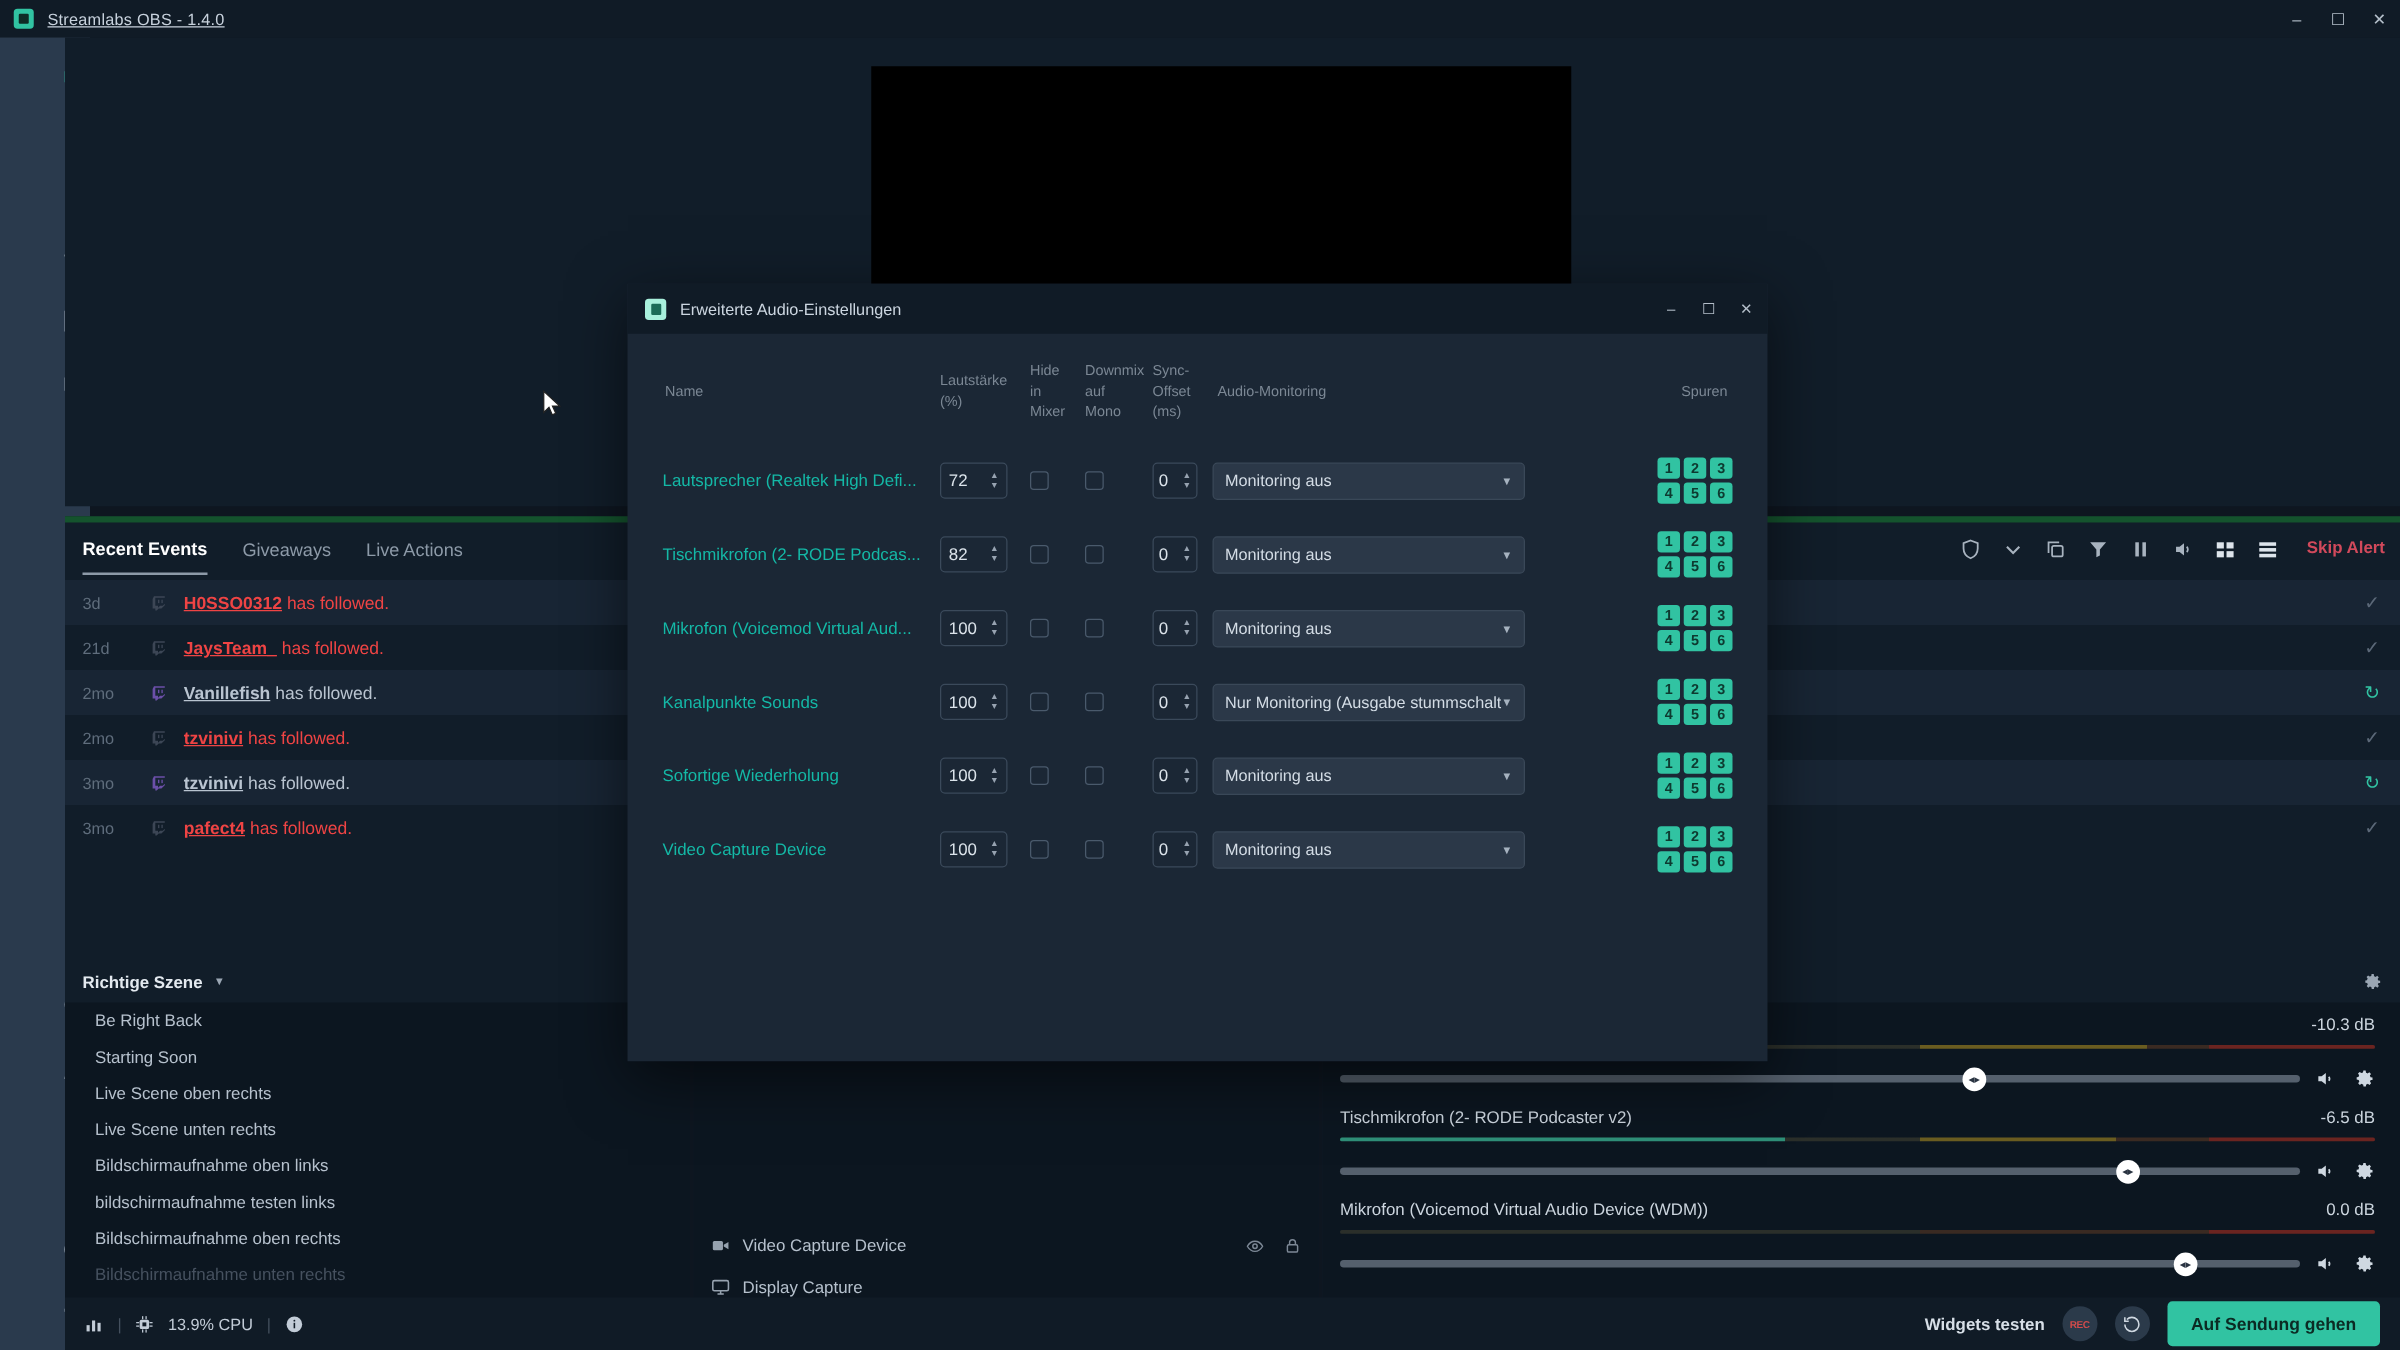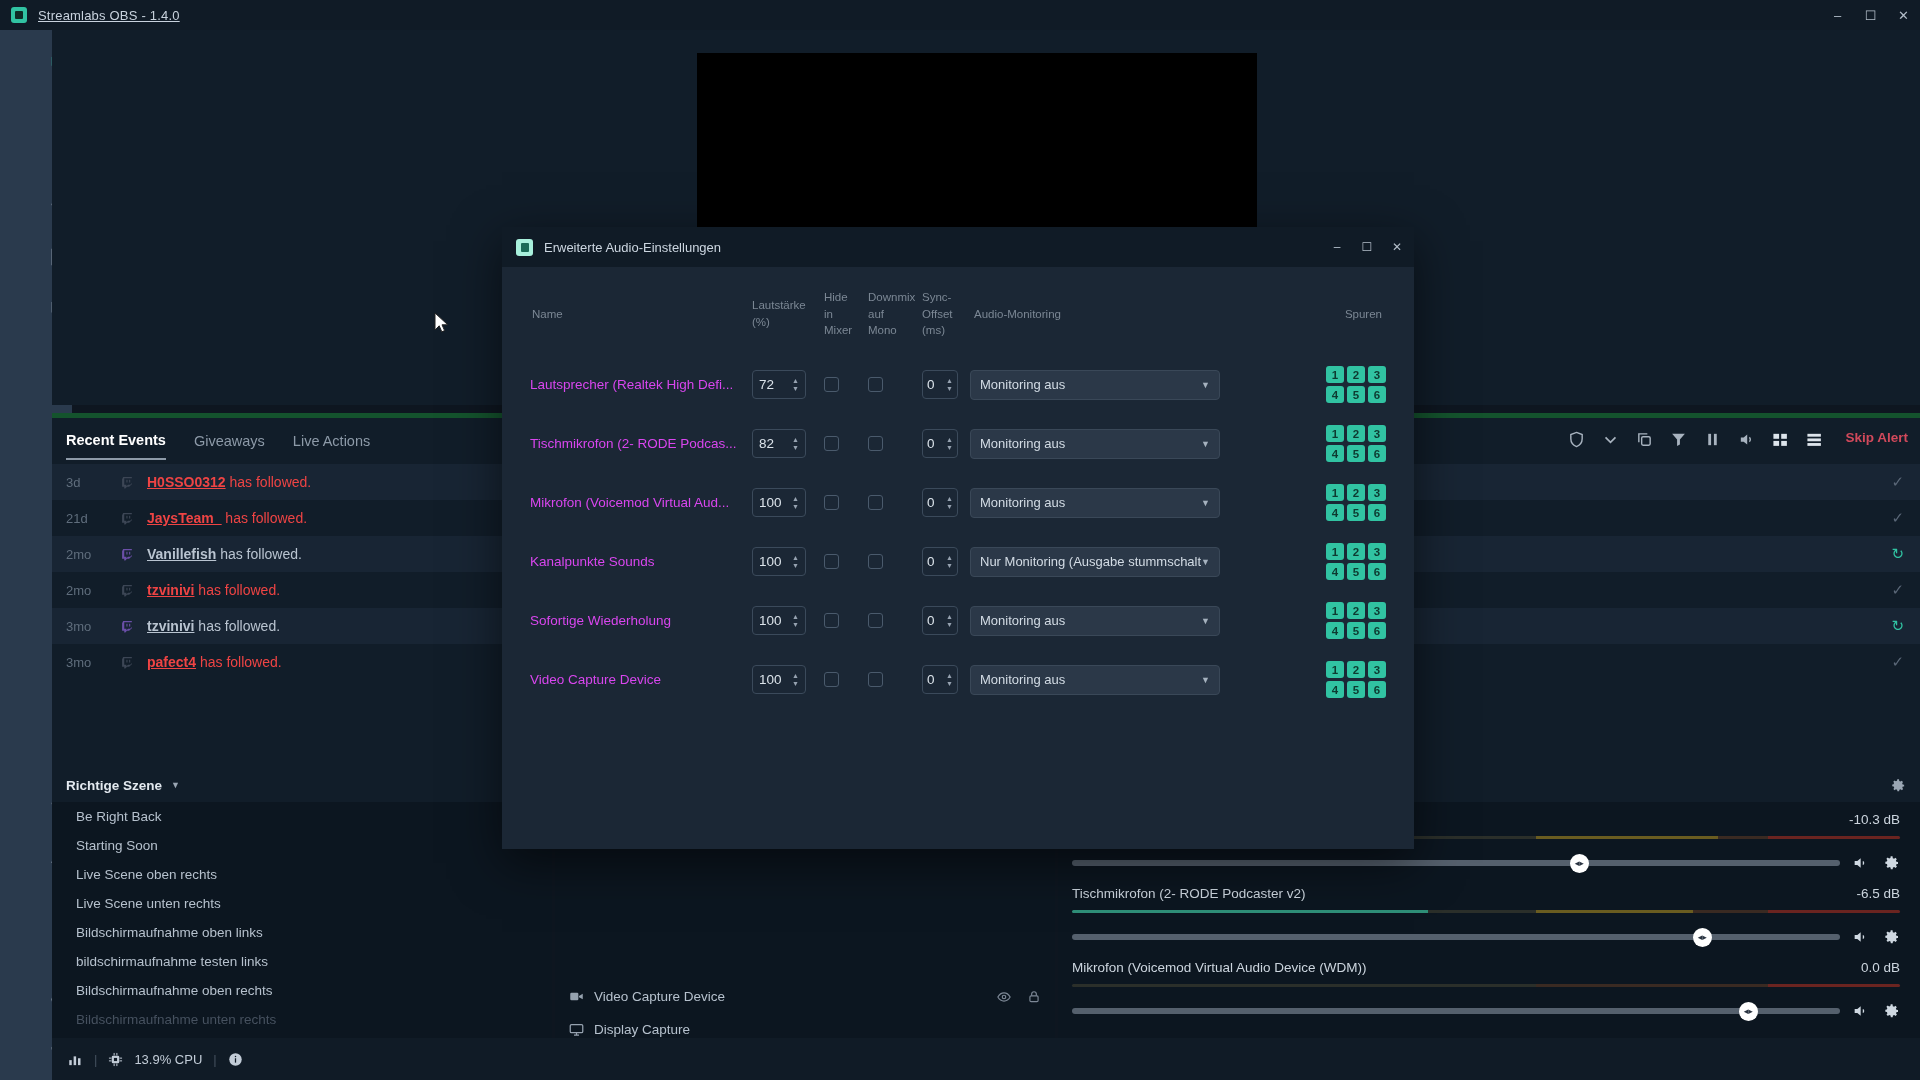--- a/index.html
+++ b/index.html
@@ -209,21 +209,21 @@
   }
   .th-name { width: 222px; padding-left: 2px; }
   .th-vol { width: 72px; }
   .th-hide { width: 44px; }
   .th-down { width: 54px; }
   .th-sync { width: 48px; }
   .th-mon { width: 252px; padding-left: 4px; }
   .th-tracks { text-align: right !important; padding-right: 4px; }
 
   .tbl td { padding: 11px 0; vertical-align: middle; }
-  .row-name { color: #d946ef; font-size: 13.5px; white-space: nowrap; }
+  .row-name { color: #14b8a6; font-size: 13.5px; white-space: nowrap; }
 
   .spin {
     width: 54px; height: 29px; border: 1px solid #3b4a5b; border-radius: 4px;
     background: #1b2735; display: flex; align-items: center; padding: 0 6px;
     color: #dbe3ea; font-size: 13.5px;
   }
   .spin.narrow { width: 36px; padding: 0 4px; }
   .spin .val { flex: 1; }
   .spin .arrows {
     display: flex; flex-direction: column; align-items: center; gap: 1px;
@@ -668,20 +668,33 @@
         </span>
       <span>13.9% CPU</span>
       <span class="sb-sep">|</span>
       <span>
           <svg viewBox="0 0 24 24" fill="currentColor">
             <circle cx="12" cy="12" r="10"></circle>
             <rect x="11" y="10" width="2" height="7" fill="#101b26"></rect>
             <circle cx="12" cy="7.2" r="1.2" fill="#101b26"></circle>
           </svg>
         </span>
+    </div>
+    <div class="sb-right">
+      <span class="widgets-test">Widgets testen</span>
+      <span class="circ-btn">
+          <span class="rec-dot">REC</span>
+        </span>
+      <span class="circ-btn">
+        <svg viewBox="0 0 24 24" fill="none" stroke="currentColor" stroke-width="2">
+            <path d="M3 12a9 9 0 109-9 9 9 0 00-6.4 2.7"></path>
+            <path d="M3 3v5h5"></path>
+          </svg>
+      </span>
+      <button class="golive">Auf Sendung gehen</button>
     </div>
   </div>
 
   <div class="modal">
     <div class="modal-title">
       <div class="md-logo"></div>
       <div class="md-title-text">Erweiterte Audio-Einstellungen</div>
       <div class="md-ctrls">
         <div class="md-btn">–</div>
         <div class="md-btn">☐</div>

